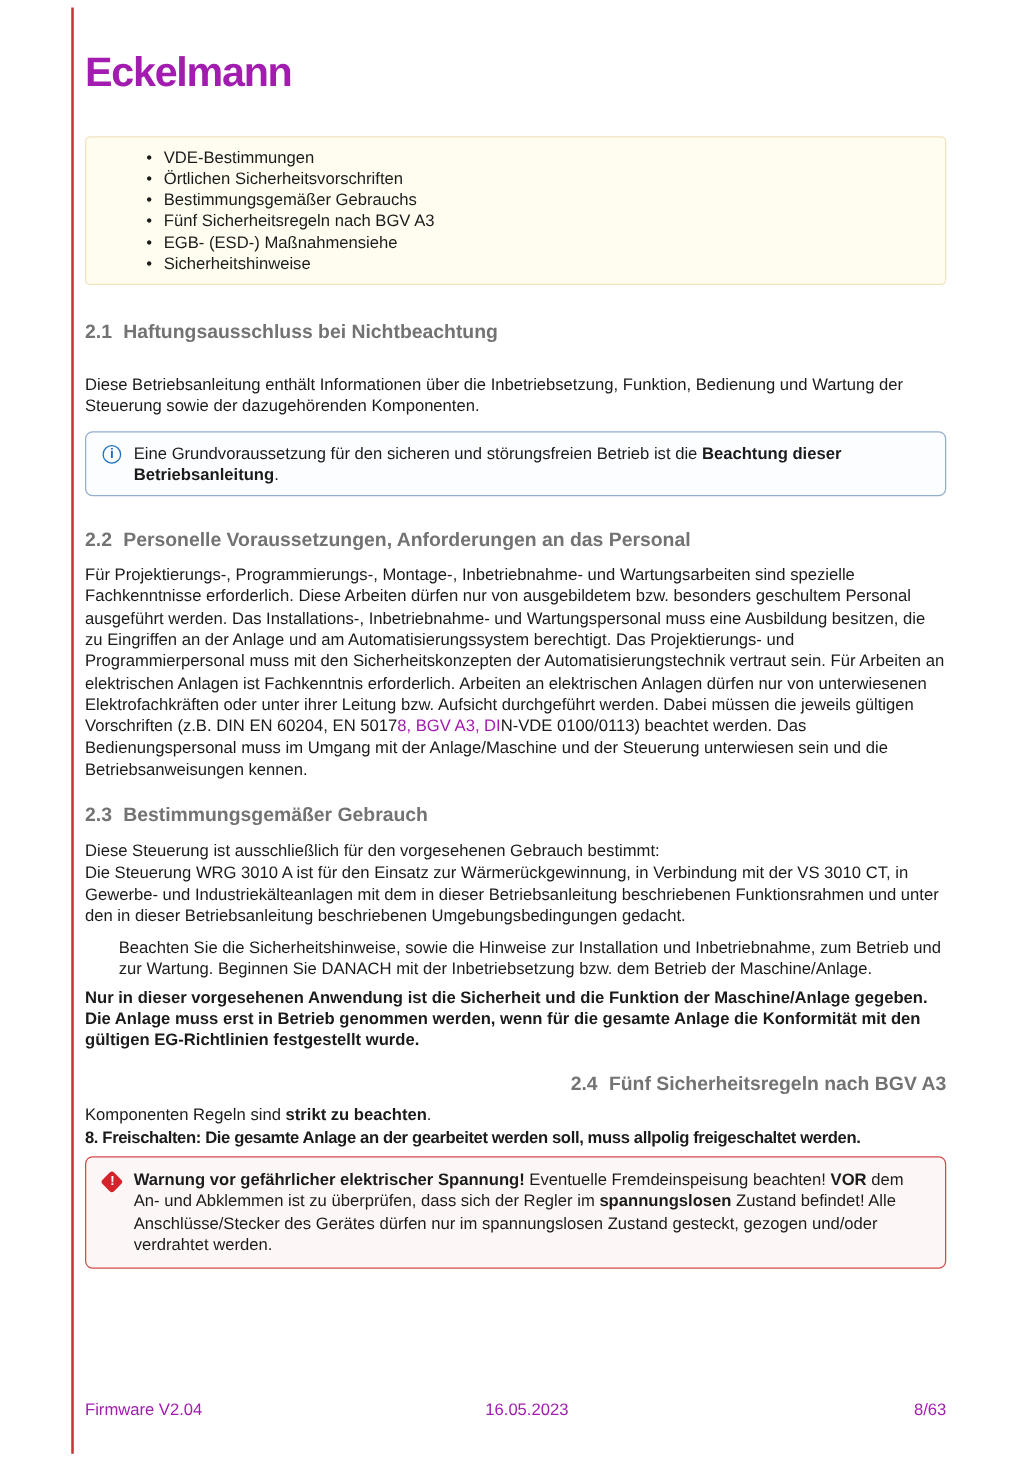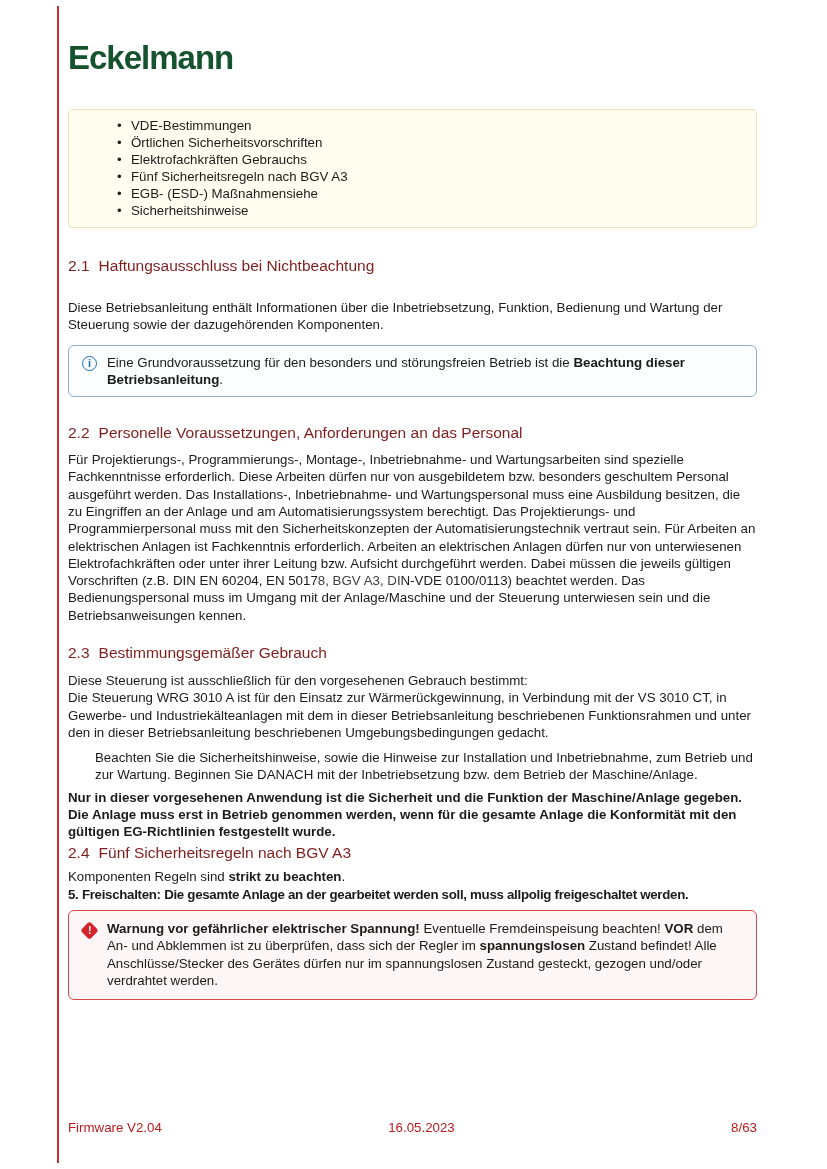--- a/index.html
+++ b/index.html
@@ -13,61 +13,61 @@
   }
   .change-bar{
     position:absolute;left:57px;top:6px;width:2px;height:1157px;
     background:#cc2f36;
   }
   .content{
     position:absolute;left:68px;top:0;width:689px;
   }
   .logo{
     margin-top:40px;
-    font-size:33px;font-weight:bold;color:#14532d;
+    font-size:33px;font-weight:bold;color:#a21caf;
     letter-spacing:-1px;line-height:36px;
   }
   .callout{
     margin-top:33px;
     background:#fffcf0;border:1px solid #f1e3bd;border-radius:4px;
     padding:7px 16px 8px 48px;
   }
   .bullet-row{display:flex;line-height:17px;font-size:13.3px;}
   .bullet{width:14px;flex:0 0 14px;}
   h2{
     margin:0;margin-top:28px;
-    font-size:15.5px;font-weight:normal;color:#7f1d1d;
+    font-size:15.5px;font-weight:bold;color:#737373;
     line-height:19px;
   }
   h2 .h-num{display:inline-block;margin-right:9px;}
   p{margin:0;font-size:13.3px;line-height:1.3;}
   .p21{margin-top:24px;}
   .note{
     margin-top:11px;
     background:#fbfdff;border:1.5px solid #93aecb;border-radius:6px;
     padding:8px 14px 8px 13px;
     display:flex;align-items:flex-start;
   }
   .info-icon{
     flex:0 0 15px;width:15px;height:15px;margin-top:2px;margin-right:10px;
     border:1.5px solid #1b6ec2;border-radius:50%;
     color:#1b6ec2;font-size:11px;font-weight:bold;
     display:flex;align-items:center;justify-content:center;
     box-sizing:border-box;line-height:1;
   }
   .h22{margin-top:26px;}
   .p22{margin-top:9px;}
-  .link{color:#404040;}
+  .link{color:#a21caf;}
   .h23{margin-top:19px;}
   .p23a{margin-top:10px;}
   .p23a .line{display:block;}
   .p23b{margin-top:8px;margin-left:27px;}
   .p23c{margin-top:5px;font-weight:bold;}
   .p23c .line{display:block;}
-  .h24{margin-top:3px;}
+  .h24{margin-top:18px;text-align:right;}
   .p24{margin-top:6px;}
   .p24 .bline{display:block;font-weight:bold;letter-spacing:-0.3px;white-space:nowrap;}
   b{font-weight:bold;}
   .warnbox{
     margin-top:7px;
     background:#fdf6f6;border:1.5px solid #d6494b;border-radius:6px;
     padding:9px 14px 10px 13px;
     display:flex;align-items:flex-start;
   }
   .warn-icon{
@@ -75,21 +75,21 @@
     background:#d5232c;border-radius:2.5px;
     transform:rotate(45deg);
     display:flex;align-items:center;justify-content:center;
   }
   .warn-glyph{
     transform:rotate(-45deg);
     color:#fff;font-size:10.5px;font-weight:bold;line-height:1;
   }
   .footer{
     position:absolute;left:68px;top:1120px;width:689px;
-    font-size:13.3px;color:#b91c1c;
+    font-size:13.3px;color:#a21caf;
   }
   .footer .f-left{float:left;}
   .footer .f-right{float:right;}
   .footer .f-center{position:absolute;left:18px;right:0;text-align:center;}
 </style>
 </head>
 <body>
 
 <div class="page">
   <div class="change-bar"></div>
@@ -102,21 +102,21 @@
       <div class="bullet-row">
         <span class="bullet">•</span>
         <span>VDE-Bestimmungen</span>
       </div>
       <div class="bullet-row">
         <span class="bullet">•</span>
         <span>Örtlichen Sicherheitsvorschriften</span>
       </div>
       <div class="bullet-row">
         <span class="bullet">•</span>
-        <span>Elektrofachkräften Gebrauchs</span>
+        <span>Bestimmungsgemäßer Gebrauchs</span>
       </div>
       <div class="bullet-row">
         <span class="bullet">•</span>
         <span>Fünf Sicherheitsregeln nach BGV A3</span>
       </div>
       <div class="bullet-row">
         <span class="bullet">•</span>
         <span>EGB- (ESD-) Maßnahmensiehe</span>
       </div>
       <div class="bullet-row">
@@ -127,21 +127,21 @@
 
     <h2 class="h21">
       <span class="h-num">2.1</span><span>Haftungsausschluss bei Nichtbeachtung</span>
     </h2>
     <p class="p21">Diese Betriebsanleitung enthält Informationen über die Inbetriebsetzung, Funktion, Bedienung und Wartung der Steuerung sowie der dazugehörenden Komponenten.</p>
 
     <div class="note">
       <span class="info-icon">
           <span>i</span>
         </span>
-      <p><span>Eine Grundvoraussetzung für den besonders und störungsfreien Betrieb ist die </span><b>Beachtung dieser Betriebsanleitung</b><span>.</span></p>
+      <p><span>Eine Grundvoraussetzung für den sicheren und störungsfreien Betrieb ist die </span><b>Beachtung dieser Betriebsanleitung</b><span>.</span></p>
     </div>
 
     <h2 class="h22">
       <span class="h-num">2.2</span><span>Personelle Voraussetzungen, Anforderungen an das Personal</span>
     </h2>
     <p class="p22"><span>Für Projektierungs-, Programmierungs-, Montage-, Inbetriebnahme- und Wartungsarbeiten sind spezielle Fachkenntnisse erforderlich. Diese Arbeiten dürfen nur von ausgebildetem bzw. besonders geschultem Personal ausgeführt werden. Das Installations-, Inbetriebnahme- und Wartungspersonal muss eine Ausbildung besitzen, die zu Eingriffen an der Anlage und am Automatisierungssystem berechtigt. Das Projektierungs- und Programmierpersonal muss mit den Sicherheitskonzepten der Automatisierungstechnik vertraut sein. Für Arbeiten an elektrischen Anlagen ist Fachkenntnis erforderlich. Arbeiten an elektrischen Anlagen dürfen nur von unterwiesenen Elektrofachkräften oder unter ihrer Leitung bzw. Aufsicht durchgeführt werden. Dabei müssen die jeweils gültigen Vorschriften (z.B. DIN EN 60204, EN 5017</span><span class="link">8, BGV A3, DI</span><span>N-VDE 0100/0113) beachtet werden. Das Bedienungspersonal muss im Umgang mit der Anlage/Maschine und der Steuerung unterwiesen sein und die Betriebsanweisungen kennen.</span></p>
 
     <h2 class="h23">
       <span class="h-num">2.3</span><span>Bestimmungsgemäßer Gebrauch</span>
     </h2>
@@ -153,21 +153,21 @@
     <p class="p23c">
       <span class="line">Nur in dieser vorgesehenen Anwendung ist die Sicherheit und die Funktion der Maschine/Anlage gegeben.</span>
       <span class="line">Die Anlage muss erst in Betrieb genommen werden, wenn für die gesamte Anlage die Konformität mit den gültigen EG-Richtlinien festgestellt wurde.</span>
     </p>
 
     <h2 class="h24">
       <span class="h-num">2.4</span><span>Fünf Sicherheitsregeln nach BGV A3</span>
     </h2>
     <p class="p24">
       <span><span>Komponenten Regeln sind </span><b>strikt zu beachten</b><span>.</span></span>
-      <span class="bline">5. Freischalten: Die gesamte Anlage an der gearbeitet werden soll, muss allpolig freigeschaltet werden.</span>
+      <span class="bline">8. Freischalten: Die gesamte Anlage an der gearbeitet werden soll, muss allpolig freigeschaltet werden.</span>
     </p>
 
     <div class="warnbox">
       <span class="warn-icon">
           <span class="warn-glyph">!</span>
         </span>
       <p><b>Warnung vor gefährlicher elektrischer Spannung!</b><span> Eventuelle Fremdeinspeisung beachten! </span><b>VOR</b><span> dem An- und Abklemmen ist zu überprüfen, dass sich der Regler im </span><b>spannungslosen</b><span> Zustand befindet! Alle Anschlüsse/Stecker des Gerätes dürfen nur im spannungslosen Zustand gesteckt, gezogen und/oder verdrahtet werden.</span></p>
     </div>
 
   </div>

